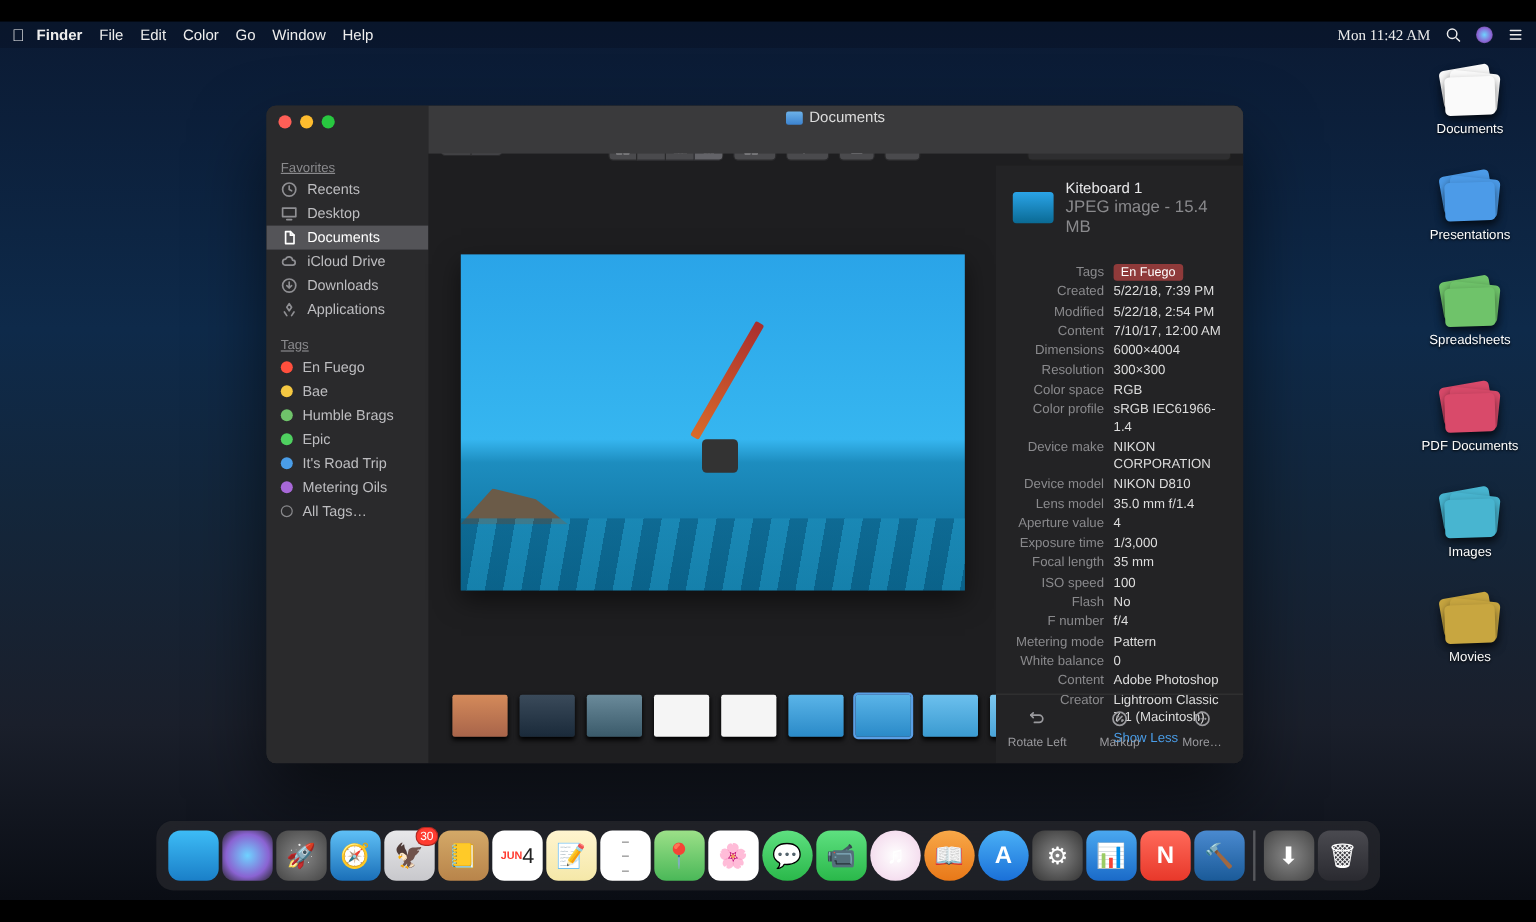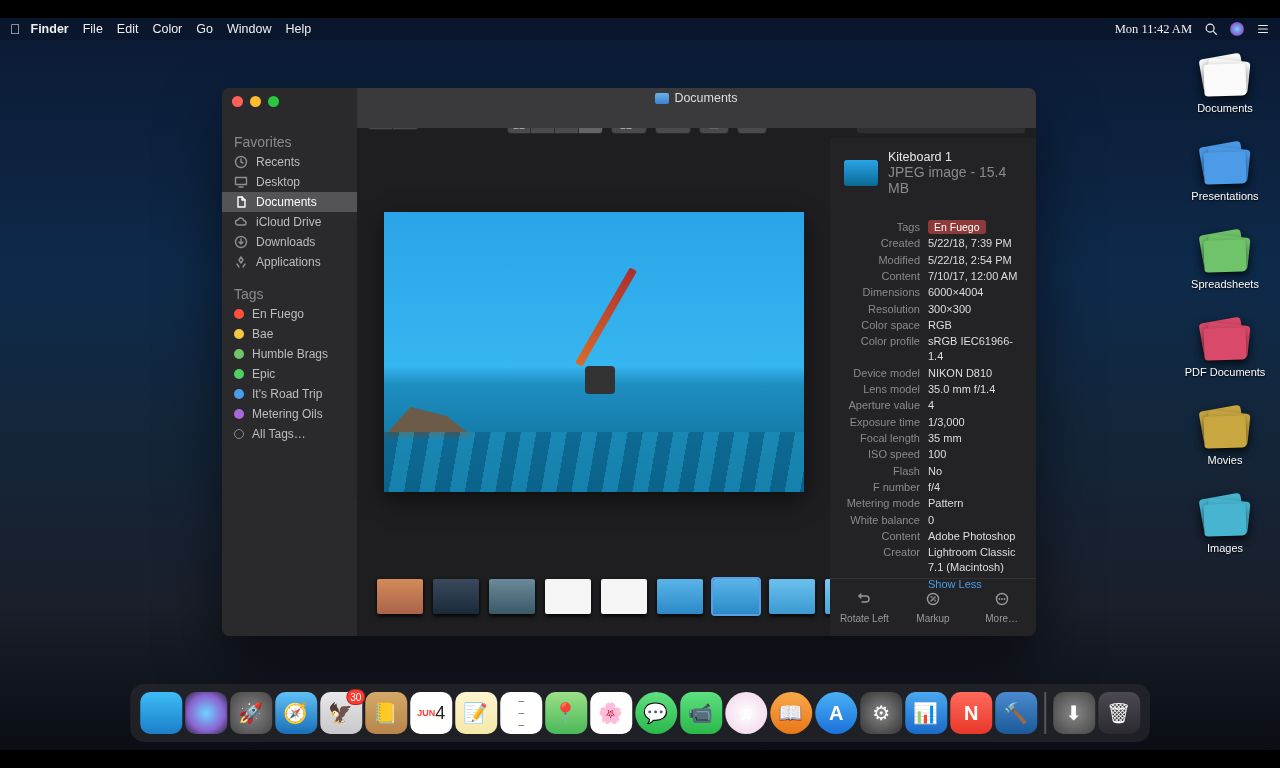--- a/index.html
+++ b/index.html
@@ -27,21 +27,21 @@
   .stack .pile span:nth-child(1){ left:2px; top:0; transform:rotate(-10deg); }
   .stack .pile span:nth-child(2){ left:8px; top:4px; transform:rotate(6deg); }
   .stack .pile span:nth-child(3){ left:5px; top:8px; transform:rotate(-2deg); }
   .stack .lbl { color: #fff; font-size: 11px; text-align: center; text-shadow: 0 1px 2px #000; }
   .c-doc span{background:#fafafa;} .c-pres span{background:#4c9be8;} .c-spr span{background:#6fc36a;}
   .c-pdf span{background:#d94a6a;} .c-img span{background:#48b5d0;} .c-mov span{background:#c8a640;}
 
   
   .finder { position: absolute; left: 222px; top: 70px; width: 814px; height: 548px; background: #2b2b2d; border-radius: 8px; box-shadow: 0 30px 60px rgba(0,0,0,.55); display: flex; overflow: hidden; z-index: 30; }
   .sidebar { width: 135px; background: #2a2a2c; padding-top: 40px; font-size: 12px; color: #bdbdc0; }
-  .sb-header { font-size: 14px; color: #8a8a8d; padding: 6px 12px 2px; }
+  .sb-header { font-size: 11px; color: #8a8a8d; padding: 6px 12px 2px; text-decoration: underline; }
   .sb-item { display: flex; align-items: center; gap: 8px; padding: 3px 12px; cursor: default; }
   .sb-item.sel { background: #545458; color: #fff; border-radius: 0; }
   .sb-icon { width: 14px; height: 14px; display:inline-flex; align-items:center; justify-content:center; color:#8f8f93;}
   .sb-item.sel .sb-icon{color:#fff;}
   .tag-dot { width: 10px; height: 10px; border-radius: 50%; display: inline-block; }
   .tag-outline { width:10px;height:10px;border-radius:50%;border:1.5px solid #8a8a8d;display:inline-block;}
 
   .main { flex: 1; display: flex; flex-direction: column; background: #1e1e20; position: relative; }
   .titlebar { position: absolute; top: 0; left: 0; right: 0; height: 40px; display: flex; align-items: center; background: #3a3a3c; z-index: 5; }
   .traffic { position: absolute; left: 10px; top: 8px; display: flex; gap: 7px; z-index: 6; }
@@ -189,34 +189,34 @@
       </div>
       <div class="stack">
         <div class="pile c-pdf">
           <span></span>
           <span></span>
           <span></span>
         </div>
         <div class="lbl">PDF Documents</div>
       </div>
       <div class="stack">
+        <div class="pile c-img">
+          <span></span>
+          <span></span>
+          <span></span>
+        </div>
+        <div class="lbl">Images</div>
+      </div>
+      <div class="stack">
         <div class="pile c-mov">
           <span></span>
           <span></span>
           <span></span>
         </div>
         <div class="lbl">Movies</div>
-      </div>
-      <div class="stack">
-        <div class="pile c-img">
-          <span></span>
-          <span></span>
-          <span></span>
-        </div>
-        <div class="lbl">Images</div>
       </div>
     </div>
 
   <div class="finder">
     <div class="traffic">
       <span class="tl-close"></span>
       <span class="tl-min"></span>
       <span class="tl-max"></span>
     </div>
 
@@ -439,20 +439,24 @@
               <div class="meta-k">Resolution</div>
               <div class="meta-v">300×300</div>
             </div>
             <div class="meta-row">
               <div class="meta-k">Color space</div>
               <div class="meta-v">RGB</div>
             </div>
             <div class="meta-row">
               <div class="meta-k">Color profile</div>
               <div class="meta-v">sRGB IEC61966-1.4</div>
+            </div>
+            <div class="meta-row">
+              <div class="meta-k">Device make</div>
+              <div class="meta-v">NIKON CORPORATION</div>
             </div>
             <div class="meta-row">
               <div class="meta-k">Device model</div>
               <div class="meta-v">NIKON D810</div>
             </div>
             <div class="meta-row">
               <div class="meta-k">Lens model</div>
               <div class="meta-v">35.0 mm f/1.4</div>
             </div>
             <div class="meta-row">

